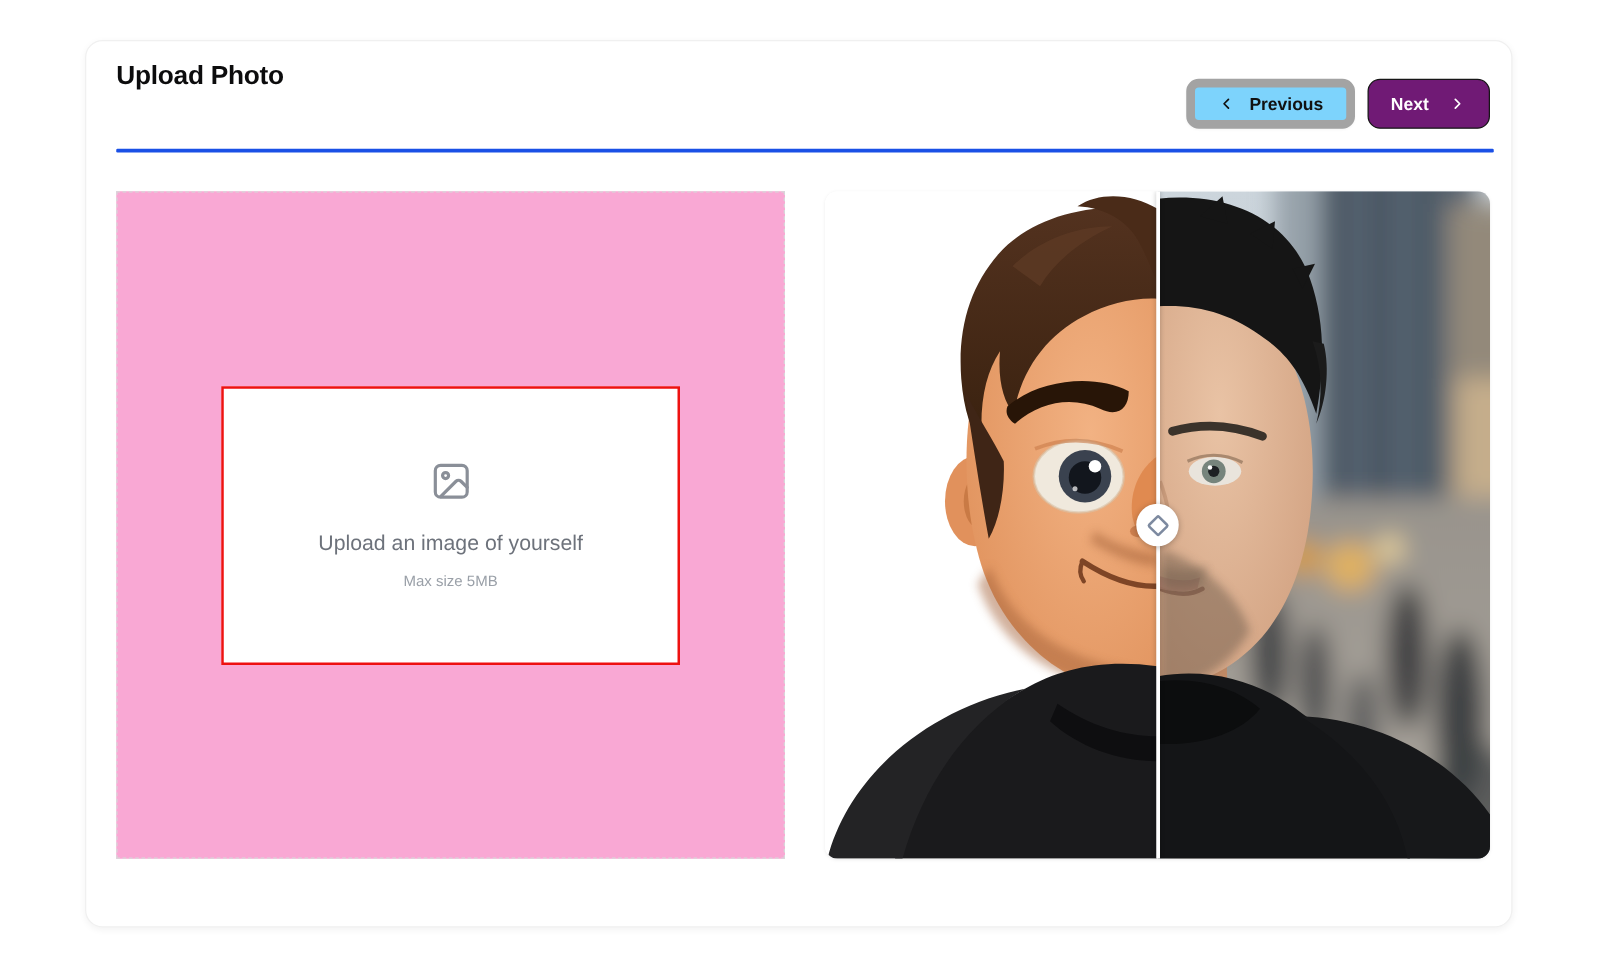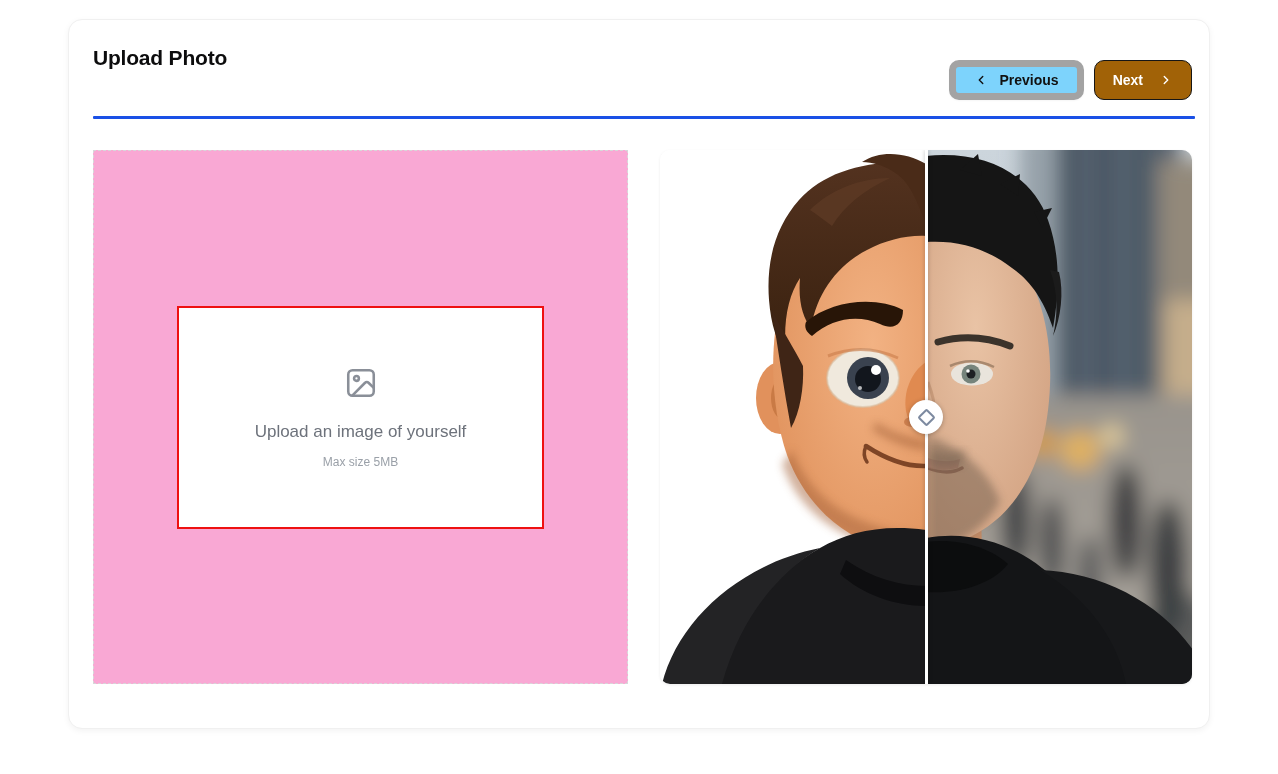--- a/index.html
+++ b/index.html
@@ -1,41 +1,41 @@
 <!DOCTYPE html>
 <html><head>
 <meta charset="utf-8">
 <style>
   * { margin: 0; padding: 0; box-sizing: border-box; }
   html, body { width: 1278px; height: 774px; background: #ffffff; font-family: "Liberation Sans", sans-serif; overflow: hidden; }
 
   .card {
     position: absolute;
-    left: 68px; top: 19px;
+    left: 68px; top: 32px;
     width: 1142px; height: 710px;
     background: #ffffff;
     border: 1px solid #f0f0f0;
     border-radius: 14px;
     box-shadow: 0 2px 6px rgba(0,0,0,0.05);
-    padding: 26px 17px 0 24px;
+    padding: 16px 17px 0 24px;
   }
 
   .header-row { display: flex; justify-content: space-between; align-items: flex-start; }
   .page-title { font-size: 21px; font-weight: 700; color: #0c0c0d; letter-spacing: -0.2px; }
   .page-subtitle { margin-top: 12px; font-size: 15px; color: #6b7280; }
 
   .nav-buttons { display: flex; gap: 10px; margin-top: 14px; }
   .btn {
     display: inline-flex; align-items: center; gap: 12px;
     height: 40px; padding: 0 18px;
     border-radius: 10px; font-size: 14px; font-weight: 700;
     cursor: pointer; user-select: none;
   }
   .btn-secondary { background: #7dd3fc; color: #111111; border: 7px solid #a3a3a3; box-shadow: 0 1px 2px rgba(0,0,0,0.04); }
-  .btn-primary { background: #a16207; color: #ffffff; border: 1px solid #161616; gap: 16px; }
+  .btn-primary { background: #701a75; color: #ffffff; border: 1px solid #161616; gap: 16px; }
   .chev { display: inline-flex; }
 
   .accent-divider { margin-top: 16px; height: 3px; background: #1a50e6; border-radius: 1px; width: 1102px; }
 
   .content-row { display: flex; gap: 32px; margin-top: 31px; }
 
   .dropzone {
     width: 536px; height: 534px;
     border: 1px dashed #d7d7d9;
     background: #f9a8d4;

